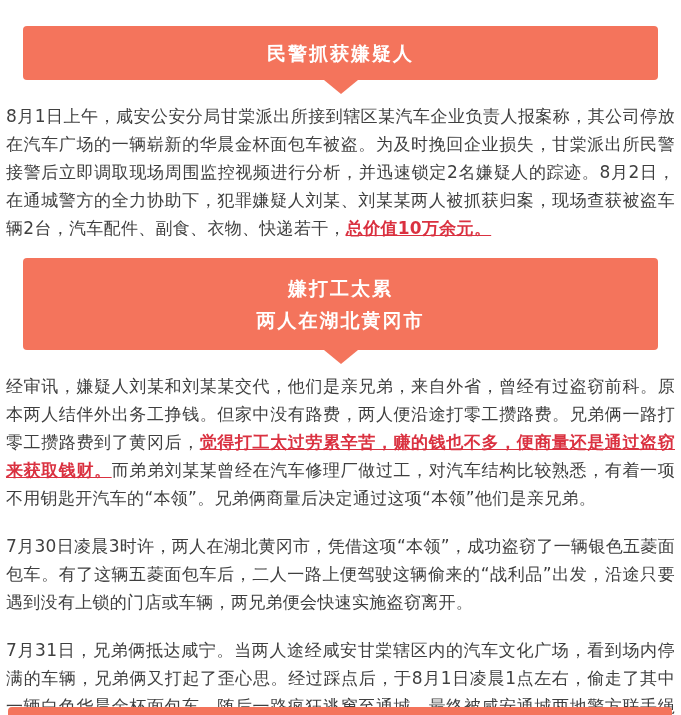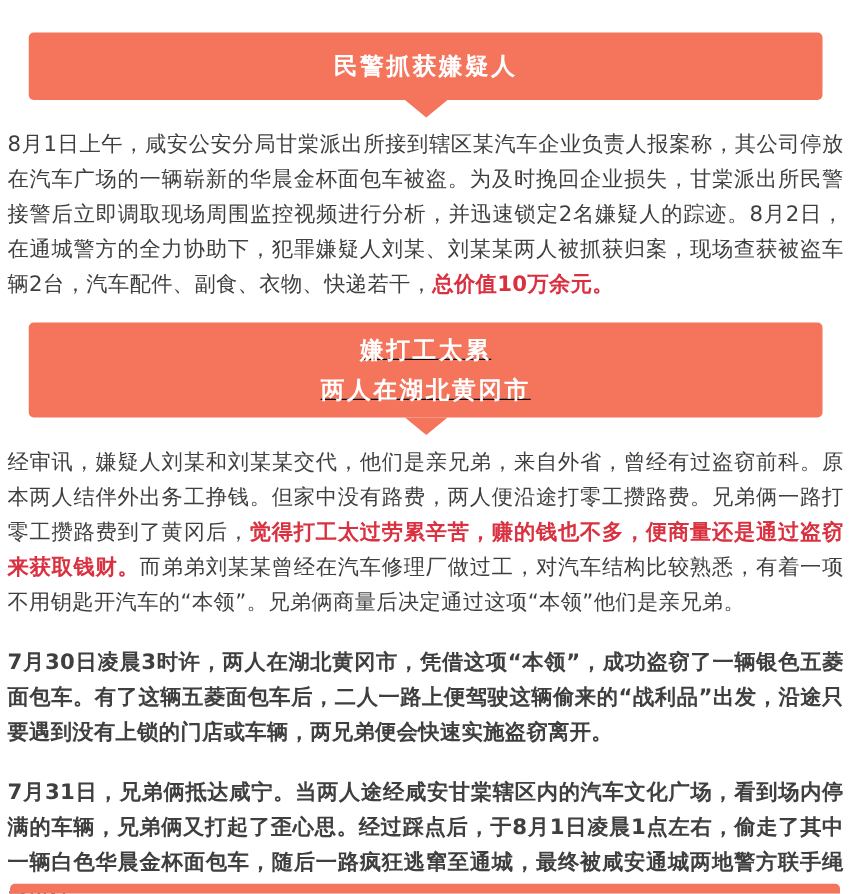--- a/index.html
+++ b/index.html
@@ -21,21 +21,21 @@
   .banner {
     margin: 0 23px;
     background: #f4745c;
     border-radius: 4px;
     display: flex;
     flex-direction: column;
     justify-content: center;
     text-align: center;
   }
   .banner-1 { height: 54px; }
-  .banner-2 { height: 76px; margin-top: 16px; text-decoration: underline; }
+  .banner-2 { height: 92px; margin-top: 16px; }
   .banner-line {
     color: #ffffff;
     font-size: 19px;
     font-weight: bold;
     letter-spacing: 2px;
     line-height: 32px;
     white-space: nowrap;
   }
   .pointer {
     width: 0;
@@ -47,24 +47,25 @@
   }
   
   .para {
     margin: 8px 6px 0 6px;
     color: #3f3f3f;
     font-size: 17px;
     line-height: 28px;
     text-align: justify;
     letter-spacing: 0.3px;
   }
-  .para + .para { margin-top: 20px; font-weight: bold; }
+  .para + .para { margin-top: 20px; }
   .hl {
     color: #da3140;
     font-weight: bold;
+    text-decoration: underline;
   }
   
   .bottom-strip {
     position: absolute;
     left: 8px;
     right: 9px;
     bottom: 0;
     height: 8px;
     background: #f4745c;
     border-radius: 4px 4px 0 0;

